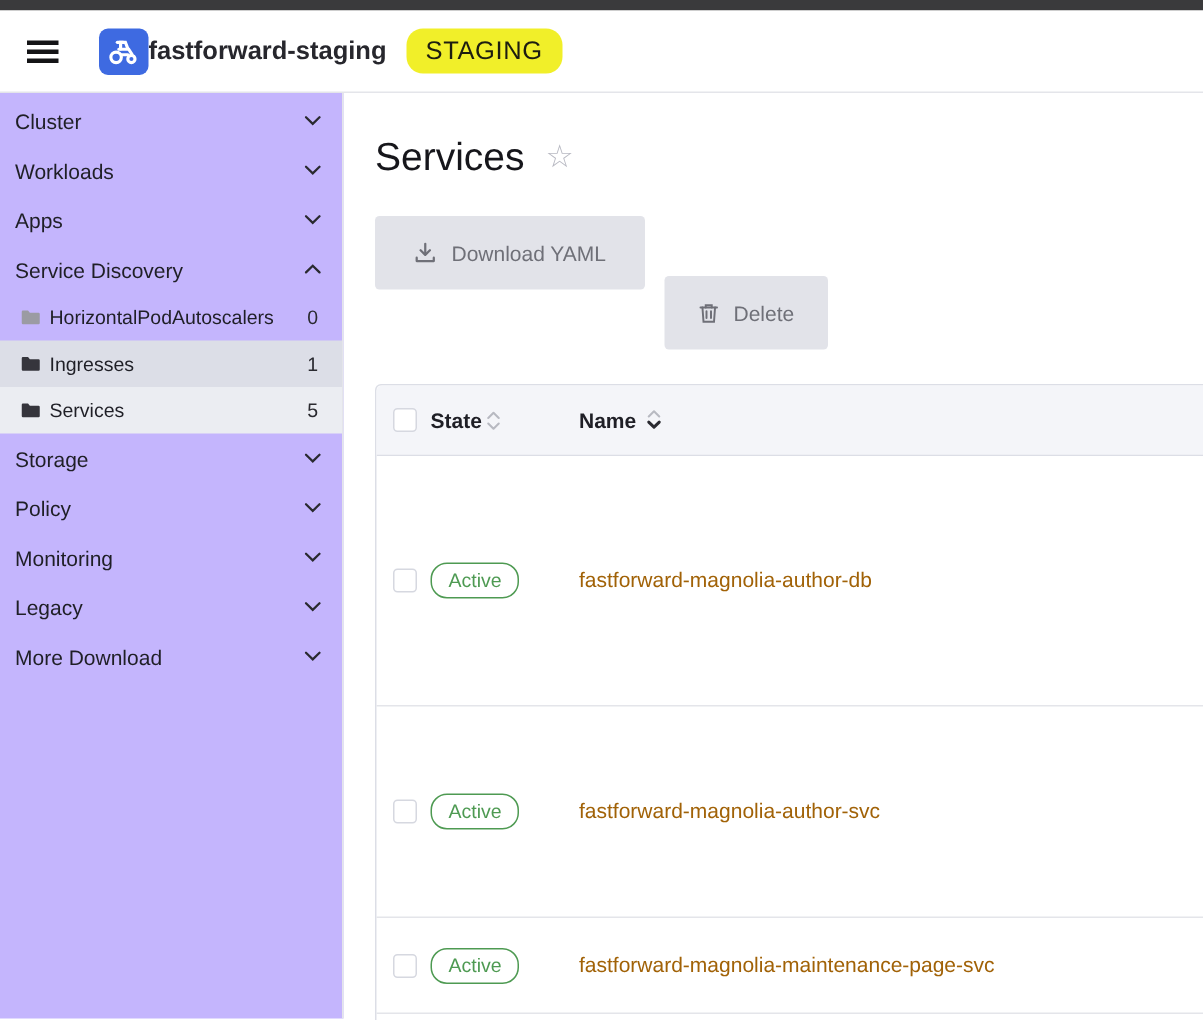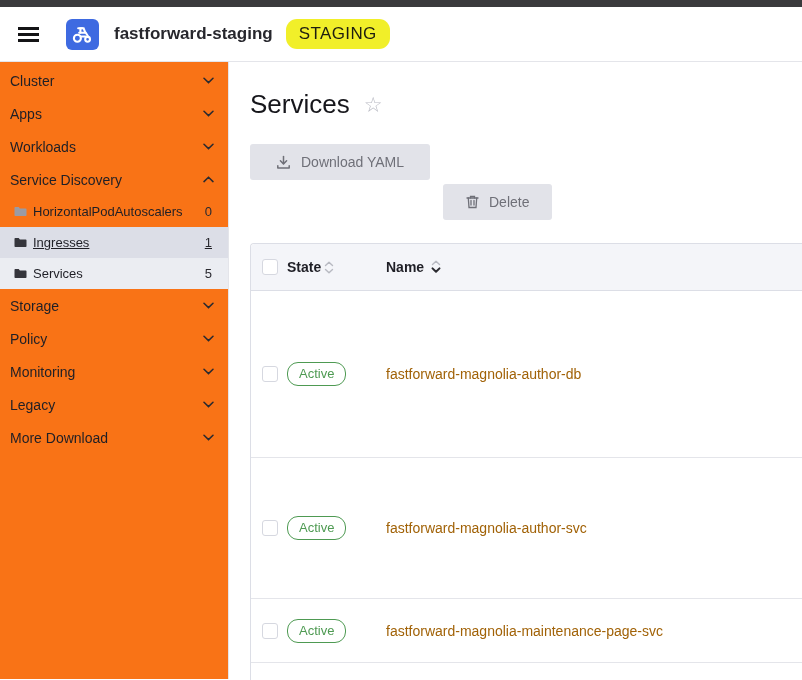--- a/index.html
+++ b/index.html
@@ -10,48 +10,48 @@
   .top-strip { height:7px; background:#3a3a3c; }
 
   
   .app-header { height:55px; background:#fff; border-bottom:1px solid #e4e5ea;
     display:flex; align-items:center; padding-left:18px; }
   .hamburger { width:21px; height:15px; display:flex; flex-direction:column;
     justify-content:space-between; background:none; border:none; cursor:pointer; }
   .hamburger span { display:block; height:3px; background:#141416; }
   .app-logo { width:33px; height:31px; background:#3e6ae1; border-radius:6px;
     margin-left:27px; display:flex; align-items:center; justify-content:center; }
-  .cluster-name { font-size:17px; font-weight:700; color:#27272d; margin-left:15px; }
+  .cluster-name { font-size:17px; font-weight:700; color:#27272d; margin-left:0; }
   .env-badge { margin-left:13px; background:#f1ef29; color:#1d1d10;
     font-size:17px; font-weight:400; letter-spacing:.4px; border-radius:11px;
     padding:5px 13px 5px; }
 
   
   .layout { display:flex; height:617px; }
   .sidebar { width:229px; border-right:1px solid #e4e5ea; padding-top:2px;
-    background:#f97316; flex-shrink:0; }
+    background:#c4b5fd; flex-shrink:0; }
   .nav-group { height:33px; display:flex; align-items:center;
     padding:0 14px 0 10px; font-size:14px; color:#1f1f26; cursor:pointer; }
   .nav-group .chev { margin-left:auto; }
   .chev svg { display:block; }
   .nav-sub { height:31px; display:flex; align-items:center;
     padding:0 16px 0 14px; font-size:13px; color:#1f1f26; cursor:pointer; }
   .nav-sub .folder { margin-right:6px; display:flex; }
   .nav-sub .count { margin-left:auto; font-size:13px; color:#2a2a30; }
-  .nav-sub.hl-dark { background:#dcdee7;text-decoration:underline; }
+  .nav-sub.hl-dark { background:#dcdee7; }
   .nav-sub.hl-light { background:#ebedf2; }
 
   
   .main { flex:1; padding-left:21px; position:relative; }
   .title-row { margin-top:27px; display:flex; align-items:center; }
   .page-title { font-size:26px; font-weight:500; color:#16161b; }
   .fav-star { font-size:21px; color:#b9bac3; margin-left:14px; line-height:1; cursor:pointer; }
 
   .actions { margin-top:24px; display:flex; gap:13px; }
-  .btn { height:36px; background:#e2e3e9; border:none; border-radius:3px;
+  .btn { height:49px; background:#e2e3e9; border:none; border-radius:3px;
     color:#6f7078; font-size:14px; display:inline-flex; align-items:center;
     gap:10px; cursor:default; }
   .btn.download { padding:0 26px; }
   .btn.delete { padding:0 23px;margin-top:40px; }
   .btn svg { display:block; }
 
   
   .table { margin-top:23px; width:620px; border:1px solid #dcdee6;
     border-bottom:none; border-radius:4px 4px 0 0; height:471px;
     display:flex; flex-direction:column; }
@@ -104,29 +104,29 @@
   <nav class="sidebar">
     <div class="nav-group">
       <span>Cluster</span>
       <span class="chev">
         <svg width="11" height="7" viewBox="0 0 11 7">
             <path d="M1 1.2 L5.5 5.6 L10 1.2" fill="none" stroke="#2a2a30" stroke-width="1.5" stroke-linecap="round"></path>
           </svg>
       </span>
     </div>
     <div class="nav-group">
+      <span>Workloads</span>
+      <span class="chev">
+        <svg width="11" height="7" viewBox="0 0 11 7">
+            <path d="M1 1.2 L5.5 5.6 L10 1.2" fill="none" stroke="#2a2a30" stroke-width="1.5" stroke-linecap="round"></path>
+          </svg>
+      </span>
+    </div>
+    <div class="nav-group">
       <span>Apps</span>
-      <span class="chev">
-        <svg width="11" height="7" viewBox="0 0 11 7">
-            <path d="M1 1.2 L5.5 5.6 L10 1.2" fill="none" stroke="#2a2a30" stroke-width="1.5" stroke-linecap="round"></path>
-          </svg>
-      </span>
-    </div>
-    <div class="nav-group">
-      <span>Workloads</span>
       <span class="chev">
         <svg width="11" height="7" viewBox="0 0 11 7">
             <path d="M1 1.2 L5.5 5.6 L10 1.2" fill="none" stroke="#2a2a30" stroke-width="1.5" stroke-linecap="round"></path>
           </svg>
       </span>
     </div>
     <div class="nav-group">
       <span>Service Discovery</span>
       <span class="chev">
         <svg width="11" height="7" viewBox="0 0 11 7">

